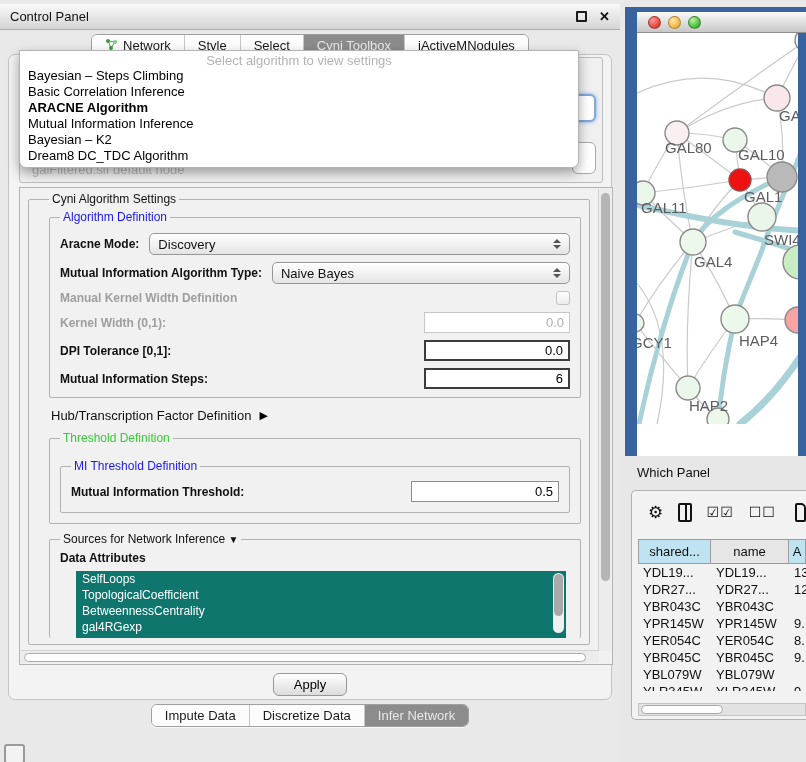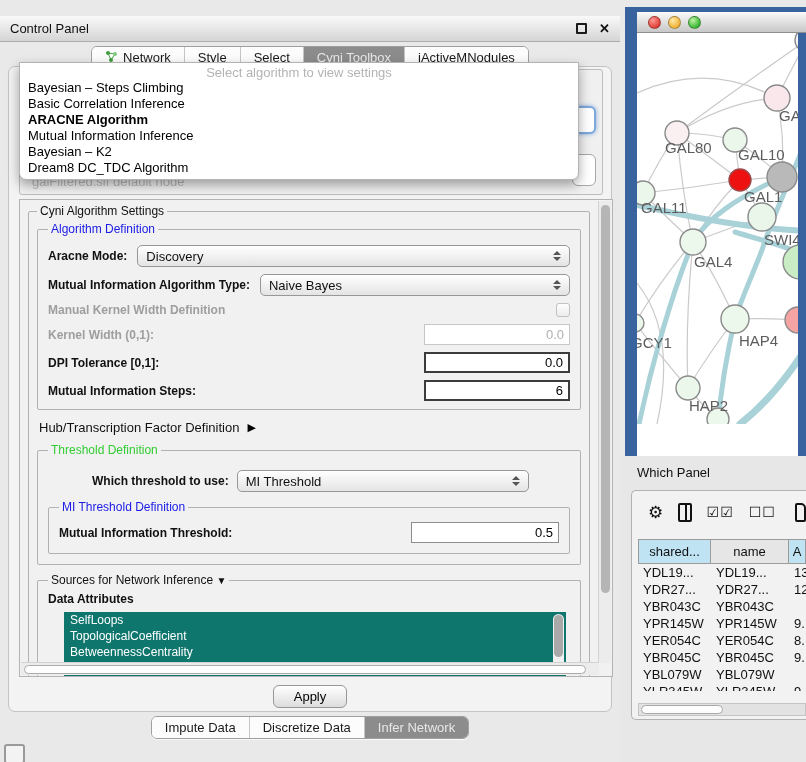--- a/index.html
+++ b/index.html
@@ -3,21 +3,21 @@
 <meta charset="utf-8">
 <style>
   * { box-sizing: border-box; }
   html,body { margin:0; padding:0; }
   body {
     width:806px; height:762px; position:relative; overflow:hidden;
     background:#e9e9e9; font-family:"Liberation Sans", sans-serif; color:#111;
   }
 
   
-  #control-panel { position:absolute; left:0; top:16px; width:620px; height:730px; }
+  #control-panel { position:absolute; left:0; top:4px; width:620px; height:730px; }
   .cp-titlebar {
     height:26px; display:flex; align-items:center; padding:0 10px;
     background:linear-gradient(#f9f9f9,#d5d5d5); border-bottom:1px solid #adadad;
     font-size:13px;
   }
   .cp-title { flex:0 0 auto; }
   .win-float {
     margin-left:auto; width:11px; height:11px; border:2px solid #1a1a1a; border-radius:1px;
     cursor:default;
   }
@@ -96,21 +96,21 @@
     position:absolute; right:2px; top:2px; width:11px; height:60px;
     background:#f0f0f0; border-radius:6px;
   }
   .list-vscroll .thumb {
     position:absolute; left:1px; top:1px; width:9px; height:42px;
     background:#a9a9a9; border-radius:5px;
   }
 
   fieldset { border:1px solid #b2b2b2; border-radius:2px; margin:0; padding:2px 8px 8px 8px; }
   legend { font-size:12px; padding:0 3px; }
-  .fs-cyni { padding:2px 8px 6px 8px; }
+  .fs-cyni { padding:2px 8px 6px 20px; }
   .fs-cyni > legend { color:#111; }
   .fs-algo { margin-top:2px; padding:2px 10px 6px 10px; }
   .fs-algo > legend { color:#1a1ae6; }
   .fs-thresh { margin-top:8px; padding:6px 10px 10px 10px; }
   .fs-thresh > legend { color:#33cc33; }
   .fs-mithresh { margin-top:8px; padding:4px 10px 10px 10px; }
   .fs-mithresh > legend { color:#1a1ae6; }
   .fs-sources { margin-top:8px; padding:2px 10px 0 10px; border-bottom:none; }
   .fs-sources > legend { color:#111; }
 
@@ -326,30 +326,20 @@
         </fieldset>
 
         <div class="hub-row">
           <span>Hub/Transcription Factor Definition</span>
           <span class="tri">▶</span>
         </div>
 
         <fieldset class="fs-thresh">
           <legend>Threshold Definition</legend>
 
-          <div class="row">
-            <span class="lbl" style="margin-left:44px;">Which threshold to use:</span>
-            <div class="combo" style="width:292px; margin-left:8px;">
-              <span>MI Threshold</span>
-              <span class="arrows">
-                  <span class="arr-up"></span>
-                  <span class="arr-dn"></span>
-                </span>
-            </div>
-          </div>
 
           <fieldset class="fs-mithresh">
             <legend>MI Threshold Definition</legend>
             <div class="row" style="margin:4px 0 0 0;">
               <span class="lbl">Mutual Information Threshold:</span>
               <input class="txt normal" readonly="" value="0.5" style="">
             </div>
           </fieldset>
         </fieldset>
 

